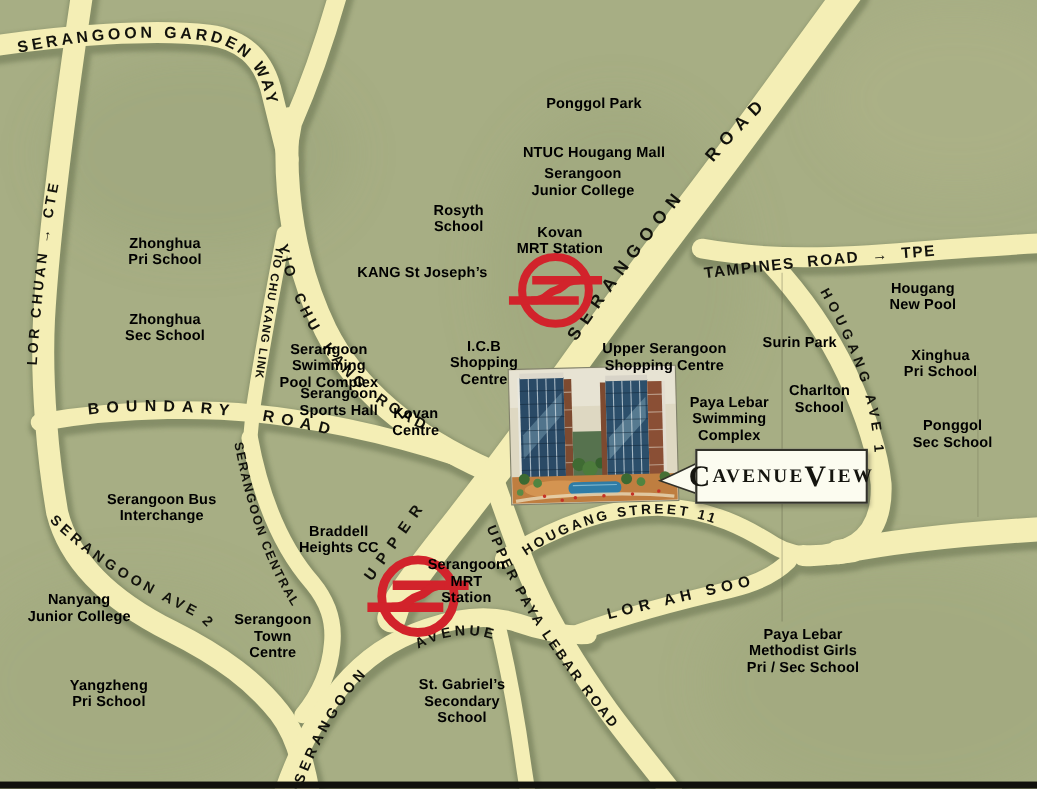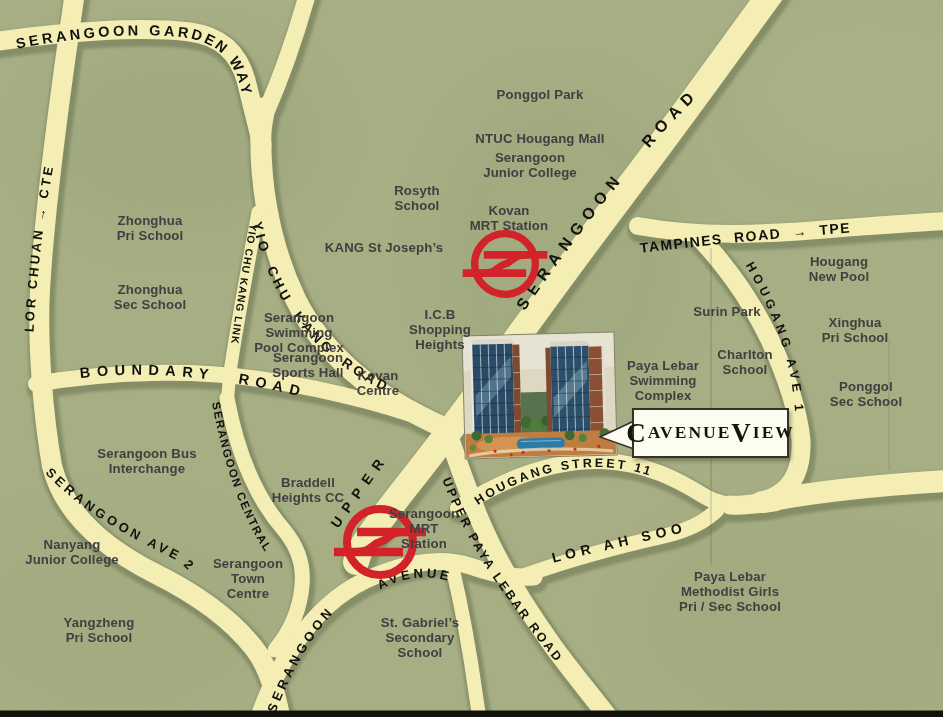--- a/index.html
+++ b/index.html
@@ -5,21 +5,21 @@
   html,body{margin:0;padding:0;background:#6f7456;}
   .stage{
     position:relative;width:943px;height:717px;overflow:hidden;
     font-family:"Liberation Sans",sans-serif;background:#a7ae84;
   }
   .stage svg{position:absolute;left:0;top:0;}
   .plabel{
     position:absolute;transform:translate(-50%,-50%);
     white-space:pre-line;text-align:center;
     font-size:13.2px;line-height:1.13;font-weight:700;
-    color:#404040;letter-spacing:.15px;
+    color:#000000;letter-spacing:.15px;
   }
   .callout{
     position:absolute;left:632px;top:408px;width:153px;height:46px;
     background:#fcfcf0;border:2px solid #32322a;
     box-shadow:2px 3px 4px rgba(40,40,25,.38);
     display:flex;align-items:center;justify-content:center;
     font-family:"Liberation Serif",serif;color:#15150f;font-weight:700;
     letter-spacing:2px;
   }
   .callout .big{font-size:27px;line-height:1;}
@@ -257,23 +257,25 @@
 <div class="plabel" style="left:384px;top:248px">KANG St Joseph’s</div>
 <div class="plabel" style="left:150px;top:229px">Zhonghua
 Pri School</div>
 <div class="plabel" style="left:150px;top:298px">Zhonghua
 Sec School</div>
 <div class="plabel" style="left:839px;top:270px">Hougang
 New Pool</div>
 <div class="plabel" style="left:727px;top:312px">Surin Park</div>
 <div class="plabel" style="left:855px;top:331px">Xinghua
 Pri School</div>
+<div class="plabel" style="left:604px;top:325px">Upper Serangoon
+Shopping Centre</div>
 <div class="plabel" style="left:440px;top:330px">I.C.B
 Shopping
-Heights</div>
+Centre</div>
 <div class="plabel" style="left:299px;top:333px">Serangoon
 Swimming
 Pool Complex</div>
 <div class="plabel" style="left:308px;top:366px">Serangoon
 Sports Hall</div>
 <div class="plabel" style="left:378px;top:384px">Kovan
 Centre</div>
 <div class="plabel" style="left:663px;top:381px">Paya Lebar
 Swimming
 Complex</div>

